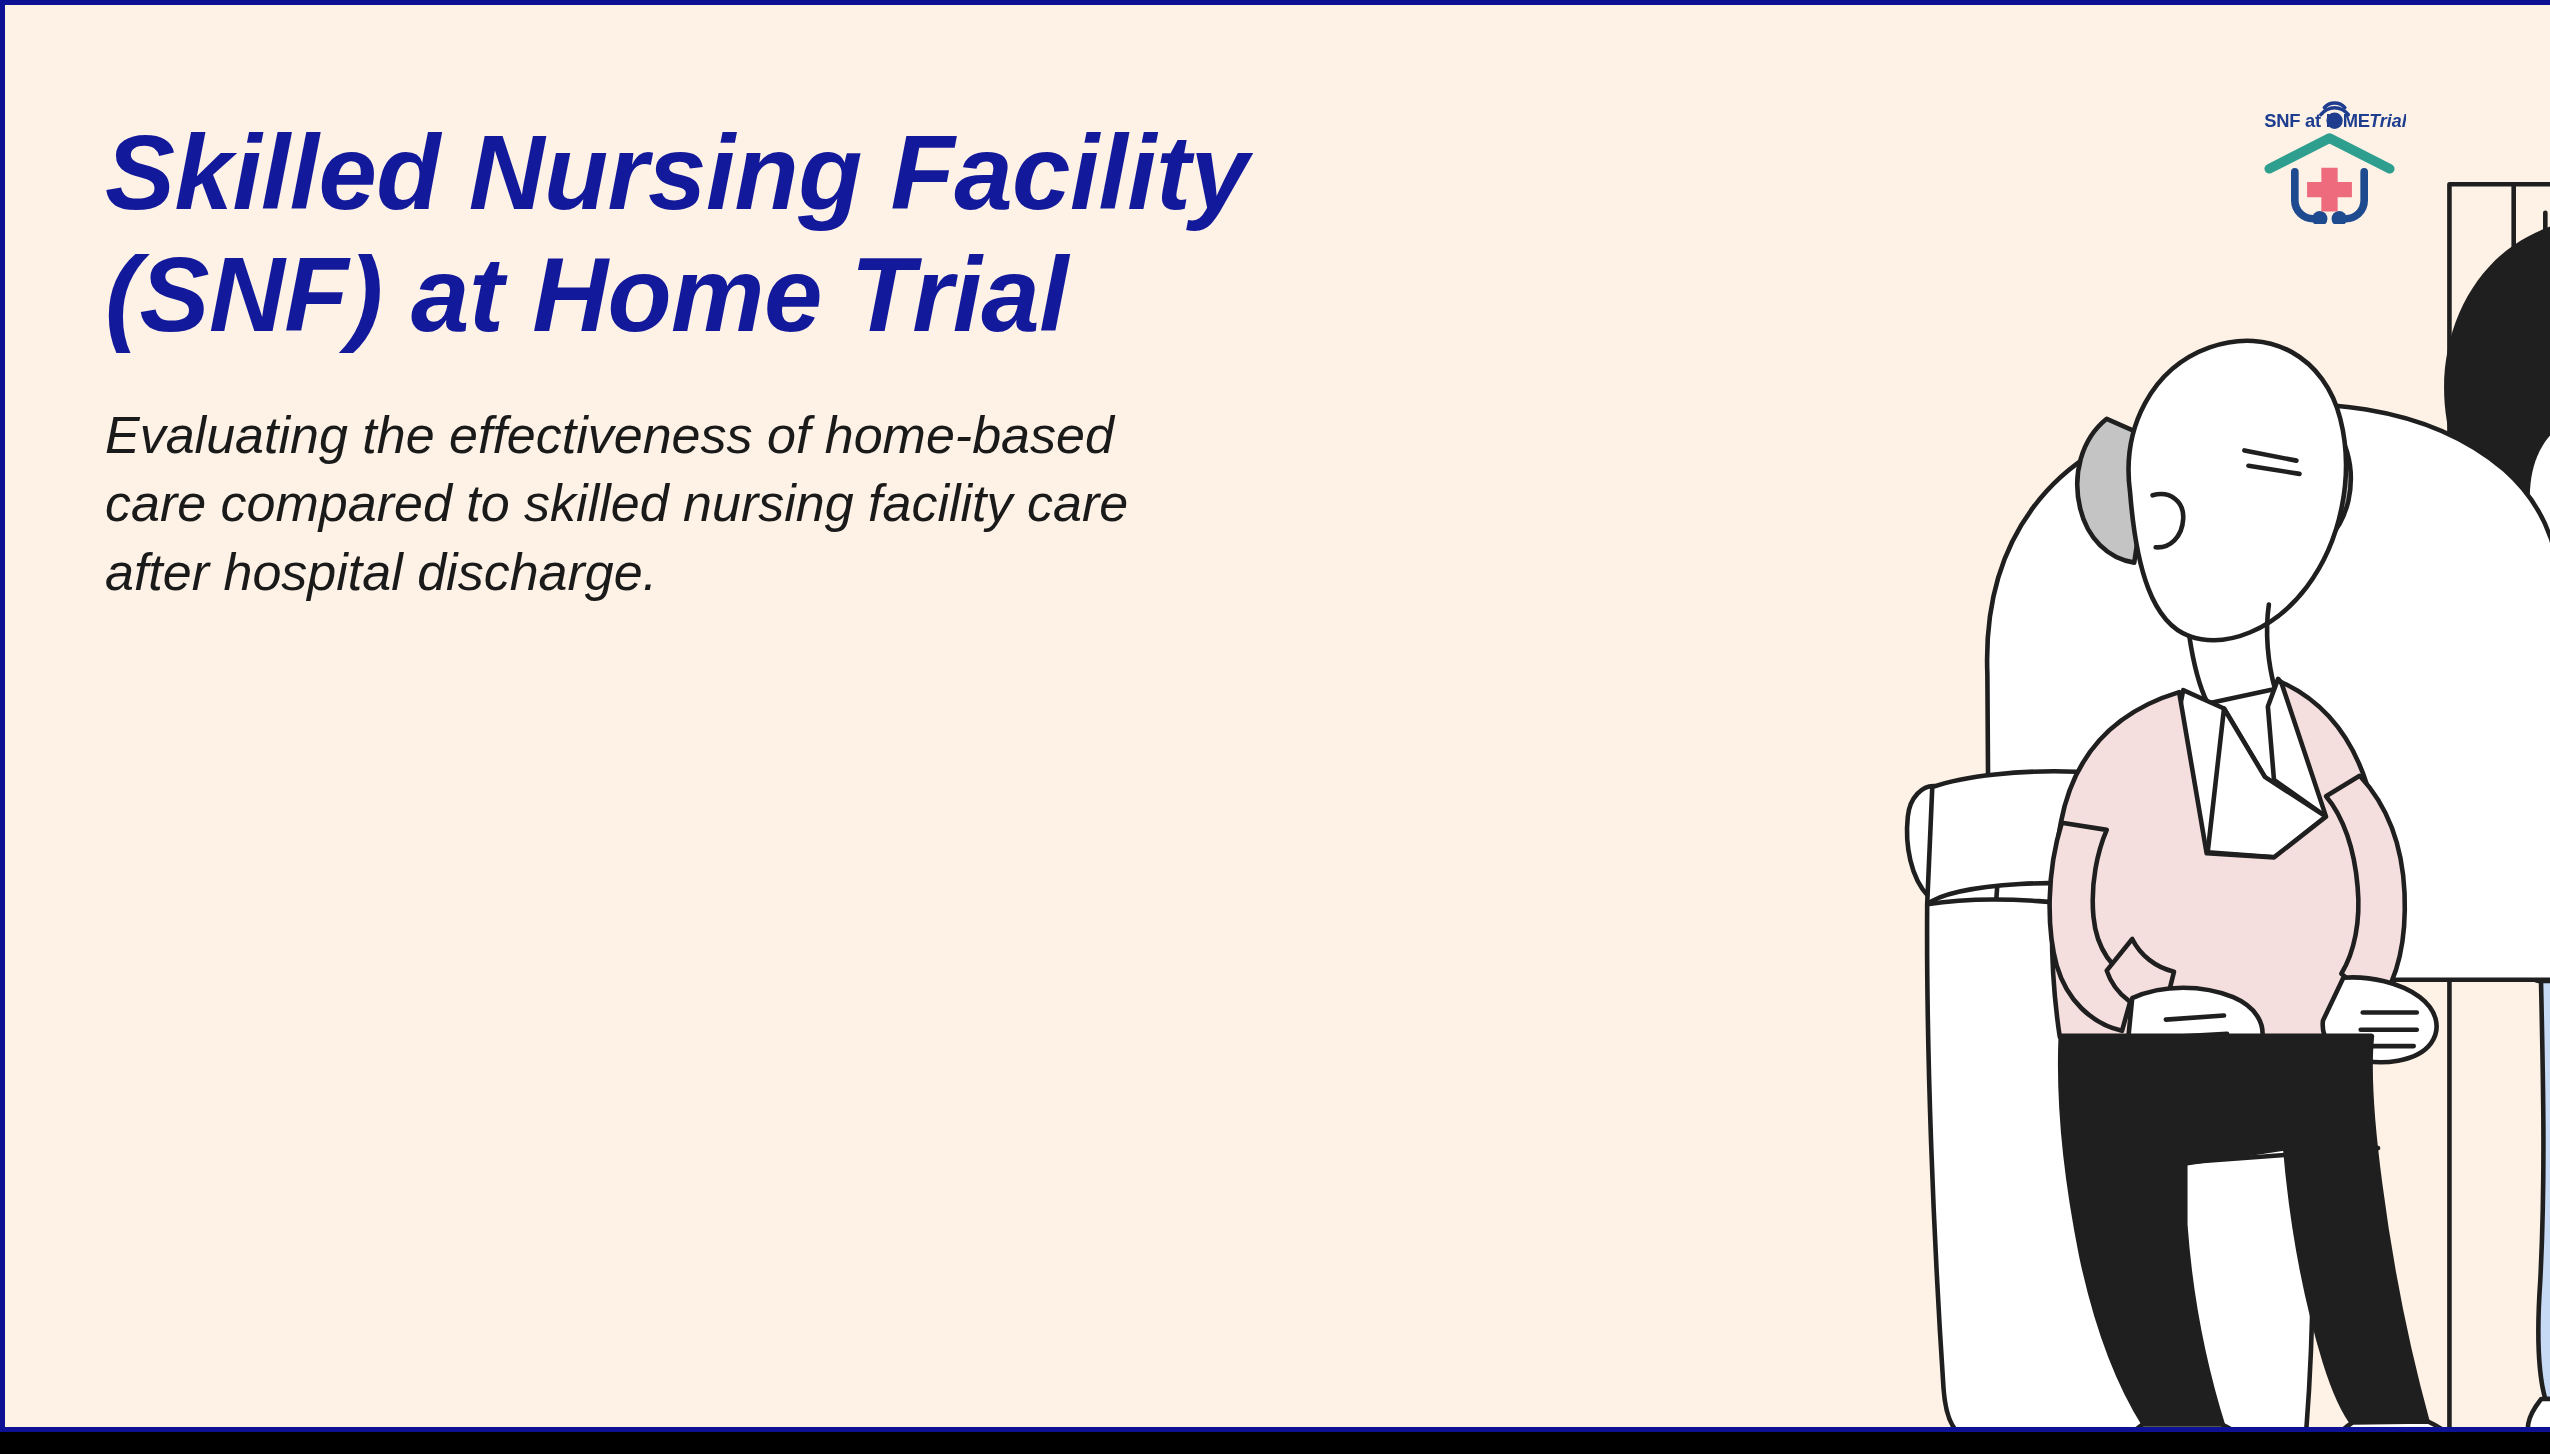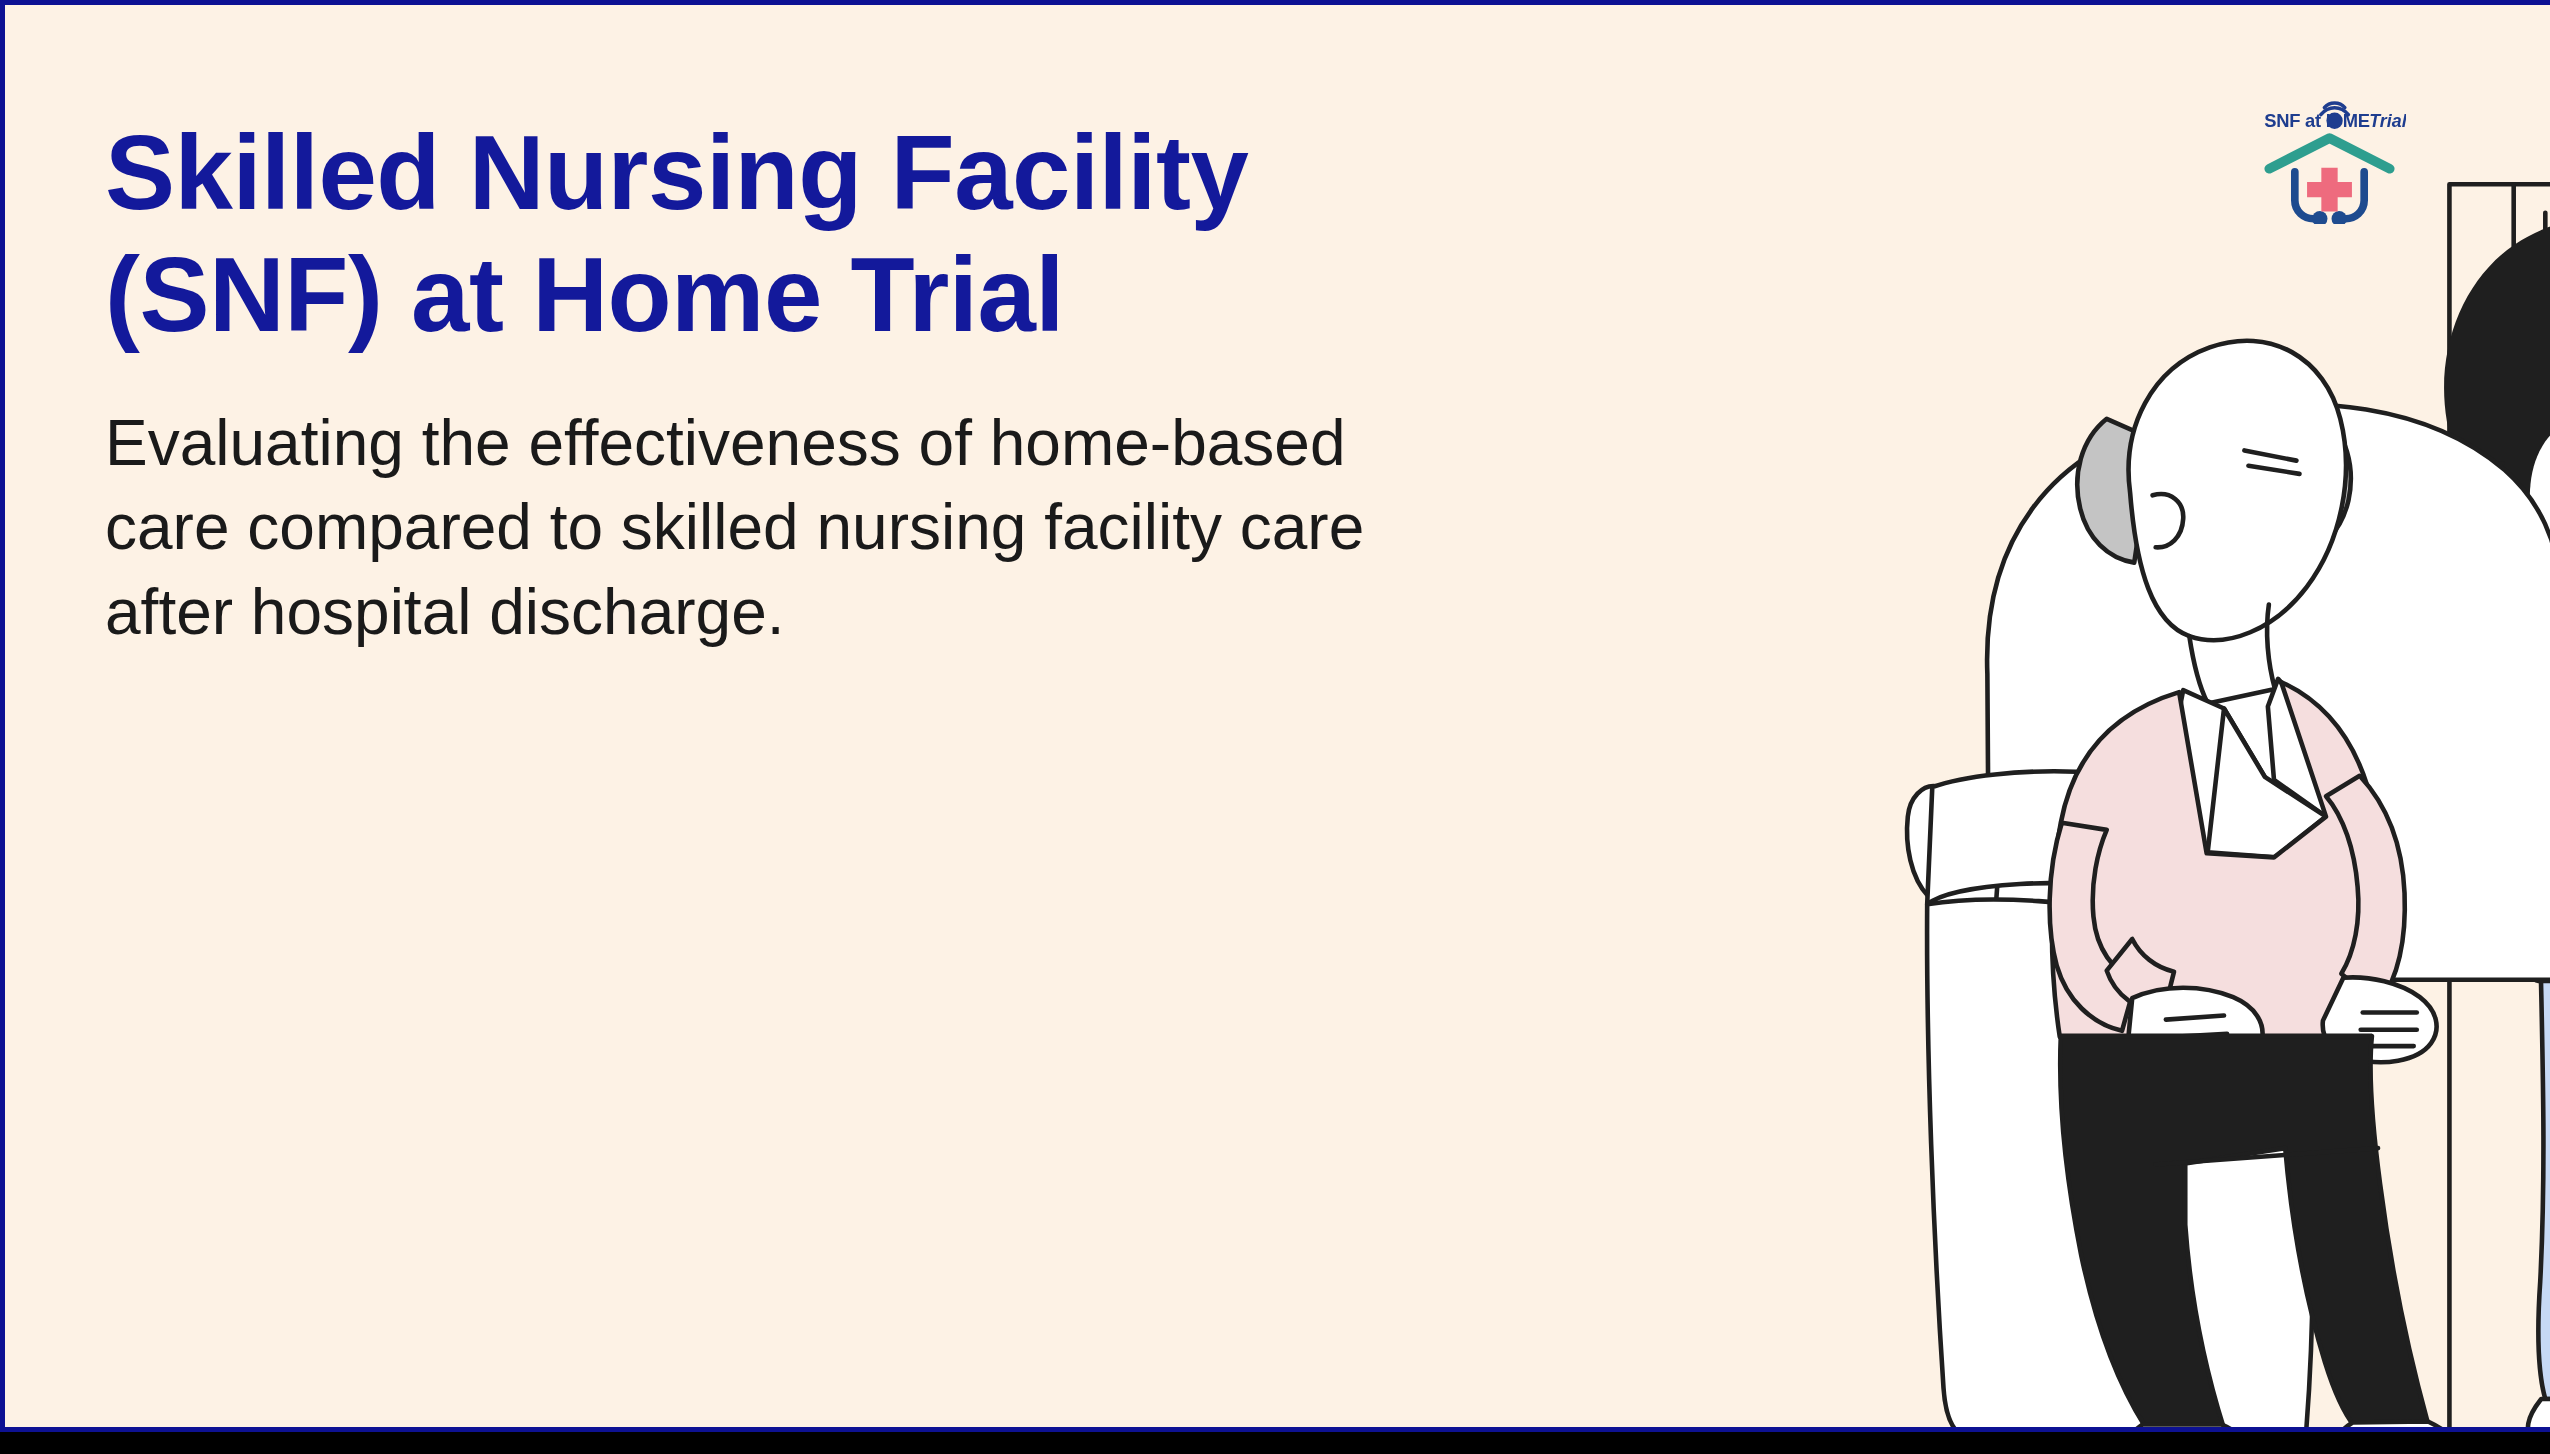--- a/index.html
+++ b/index.html
@@ -42,33 +42,34 @@
     height: 22.4px;
     background: #000000;
   }
 
   
   #text-column {
     position: absolute;
     left: 100px;
     top: 107px;
     width: 1479px;
+    font-style: italic;
   }
   #headline {
     color: #13199b;
     font-size: 105px;
     font-weight: bold;
     line-height: 1.16;
     letter-spacing: -0.5px;
     margin: 0;
     white-space: pre-line;
   }
   #subhead {
     color: #1a1a1a;
-    font-size: 64px;
+    font-size: 52px;
     font-weight: normal;
     line-height: 1.32;
     margin: 45px 0 0 0;
     white-space: pre-line;
     max-width: 1520px;
   }
 
   
   #logo {
     position: absolute;

